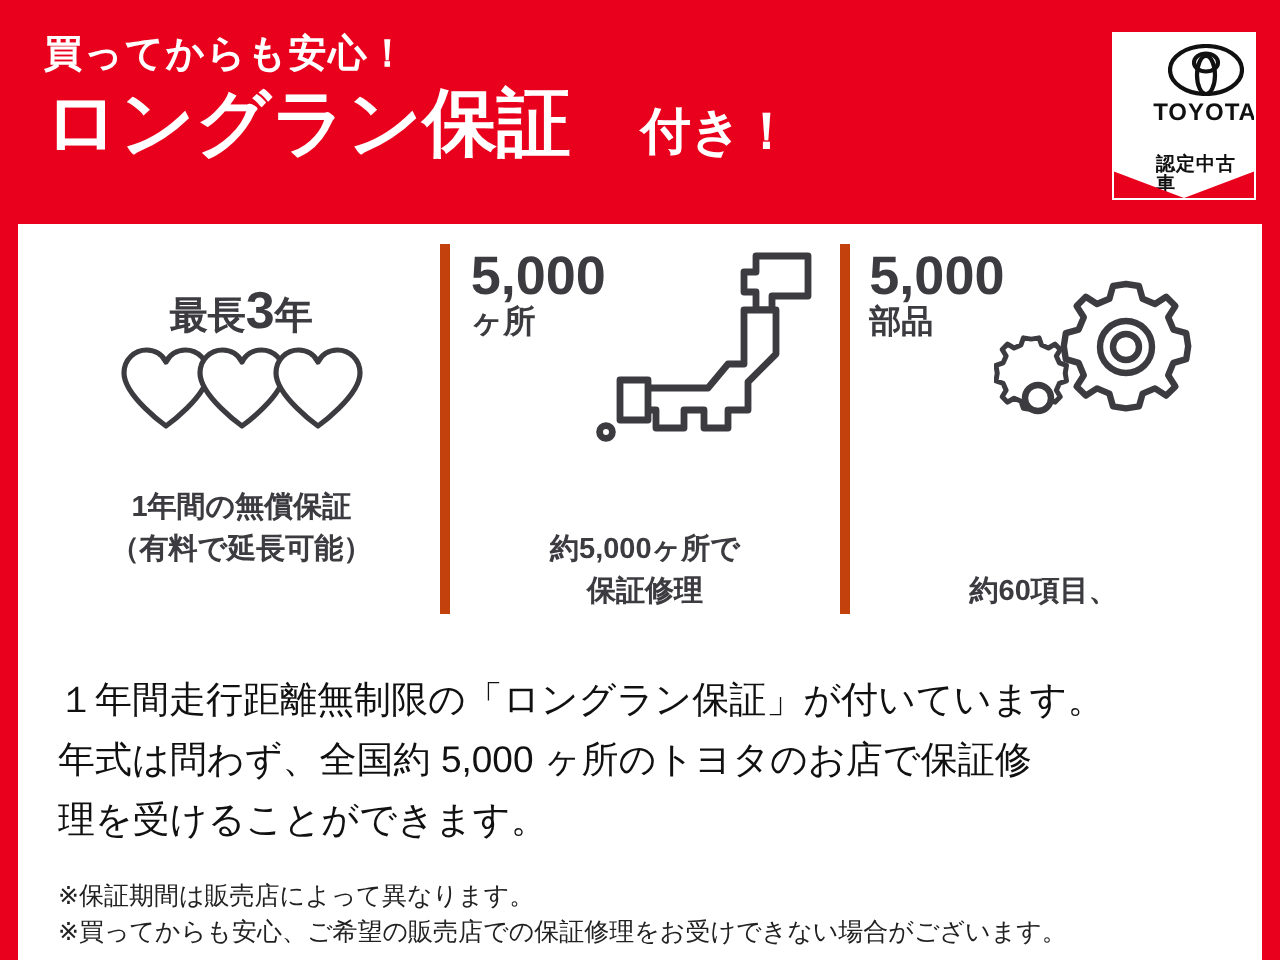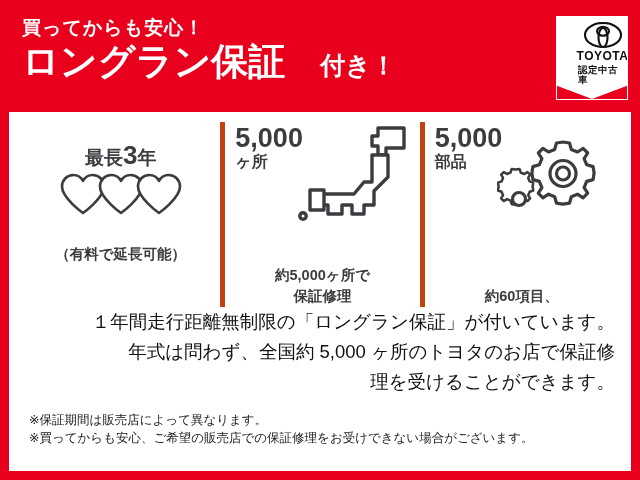--- a/index.html
+++ b/index.html
@@ -47,21 +47,21 @@
     display:flex;flex-direction:column;align-items:center;
     padding-top:5px;overflow:hidden;padding-left:21px;
   }
   .badge-emblem{width:38px;height:26px;display:block;}
   .badge-word{
     font-size:12px;font-weight:bold;color:#111;letter-spacing:0.5px;
     margin-top:2px;line-height:1;
   }
   .badge-jp{
     font-size:9.5px;font-weight:bold;color:#111;letter-spacing:0.5px;
-    margin-top:3px;line-height:1;
+    margin-top:16px;line-height:1;
   }
   .badge-chevron{
     position:absolute;left:0;right:0;bottom:0;height:20px;
     background:#e8001c;
     clip-path:polygon(0 34%,50% 100%,100% 34%,100% 100%,0 100%);
   }
 
   
   .panel{
     flex:1 1 auto;background:#ffffff;
@@ -111,24 +111,23 @@
   .col2-visual svg{position:absolute;right:8px;top:2px;}
   .col3-visual svg{position:absolute;right:14px;top:16px;}
 
   .feature-caption{
     text-align:center;font-size:14.5px;font-weight:bold;color:#3b3b40;
     line-height:1.45;margin-top:4px;white-space:nowrap;
   }
 
   
   .body-copy{
-    margin:0 4px 0 8px;
+    margin:28px 4px 0 8px;
     font-size:18.5px;color:#111111;line-height:1.62;
     letter-spacing:0px;
-    text-align:right;
   }
   .body-copy p{margin:0;}
 
   
   .notes{
     margin:14px 4px 0 8px;
   }
   .note{
     font-size:12.5px;color:#222222;line-height:1.45;margin:0;
     white-space:nowrap;
@@ -174,20 +173,21 @@
             <svg width="124" height="44" viewBox="0 0 124 44">
               <g fill="#ffffff" stroke="#3b3b40" stroke-width="2.6" stroke-linejoin="round">
                 <path d="M24 41 C24 41 3 26 3 14.5 C3 7.8 8.2 3 14.3 3 C18.6 3 22.2 5.4 24 9 C25.8 5.4 29.4 3 33.7 3 C39.8 3 45 7.8 45 14.5 C45 26 24 41 24 41 Z"></path>
                 <path d="M62 41 C62 41 41 26 41 14.5 C41 7.8 46.2 3 52.3 3 C56.6 3 60.2 5.4 62 9 C63.8 5.4 67.4 3 71.7 3 C77.8 3 83 7.8 83 14.5 C83 26 62 41 62 41 Z"></path>
                 <path d="M100 41 C100 41 79 26 79 14.5 C79 7.8 84.2 3 90.3 3 C94.6 3 98.2 5.4 100 9 C101.8 5.4 105.4 3 109.7 3 C115.8 3 121 7.8 121 14.5 C121 26 100 41 100 41 Z"></path>
               </g>
             </svg>
           </div>
         </div>
         <div class="feature-caption">
+          <div>1年間の無償保証</div>
           <div>（有料で延長可能）</div>
         </div>
       </div>
 
       <div class="feature">
         <div class="feature-visual col2-visual">
           <div class="numstack">
             <span class="big">5,000</span>
             <span class="unit">ヶ所</span>
           </div>

